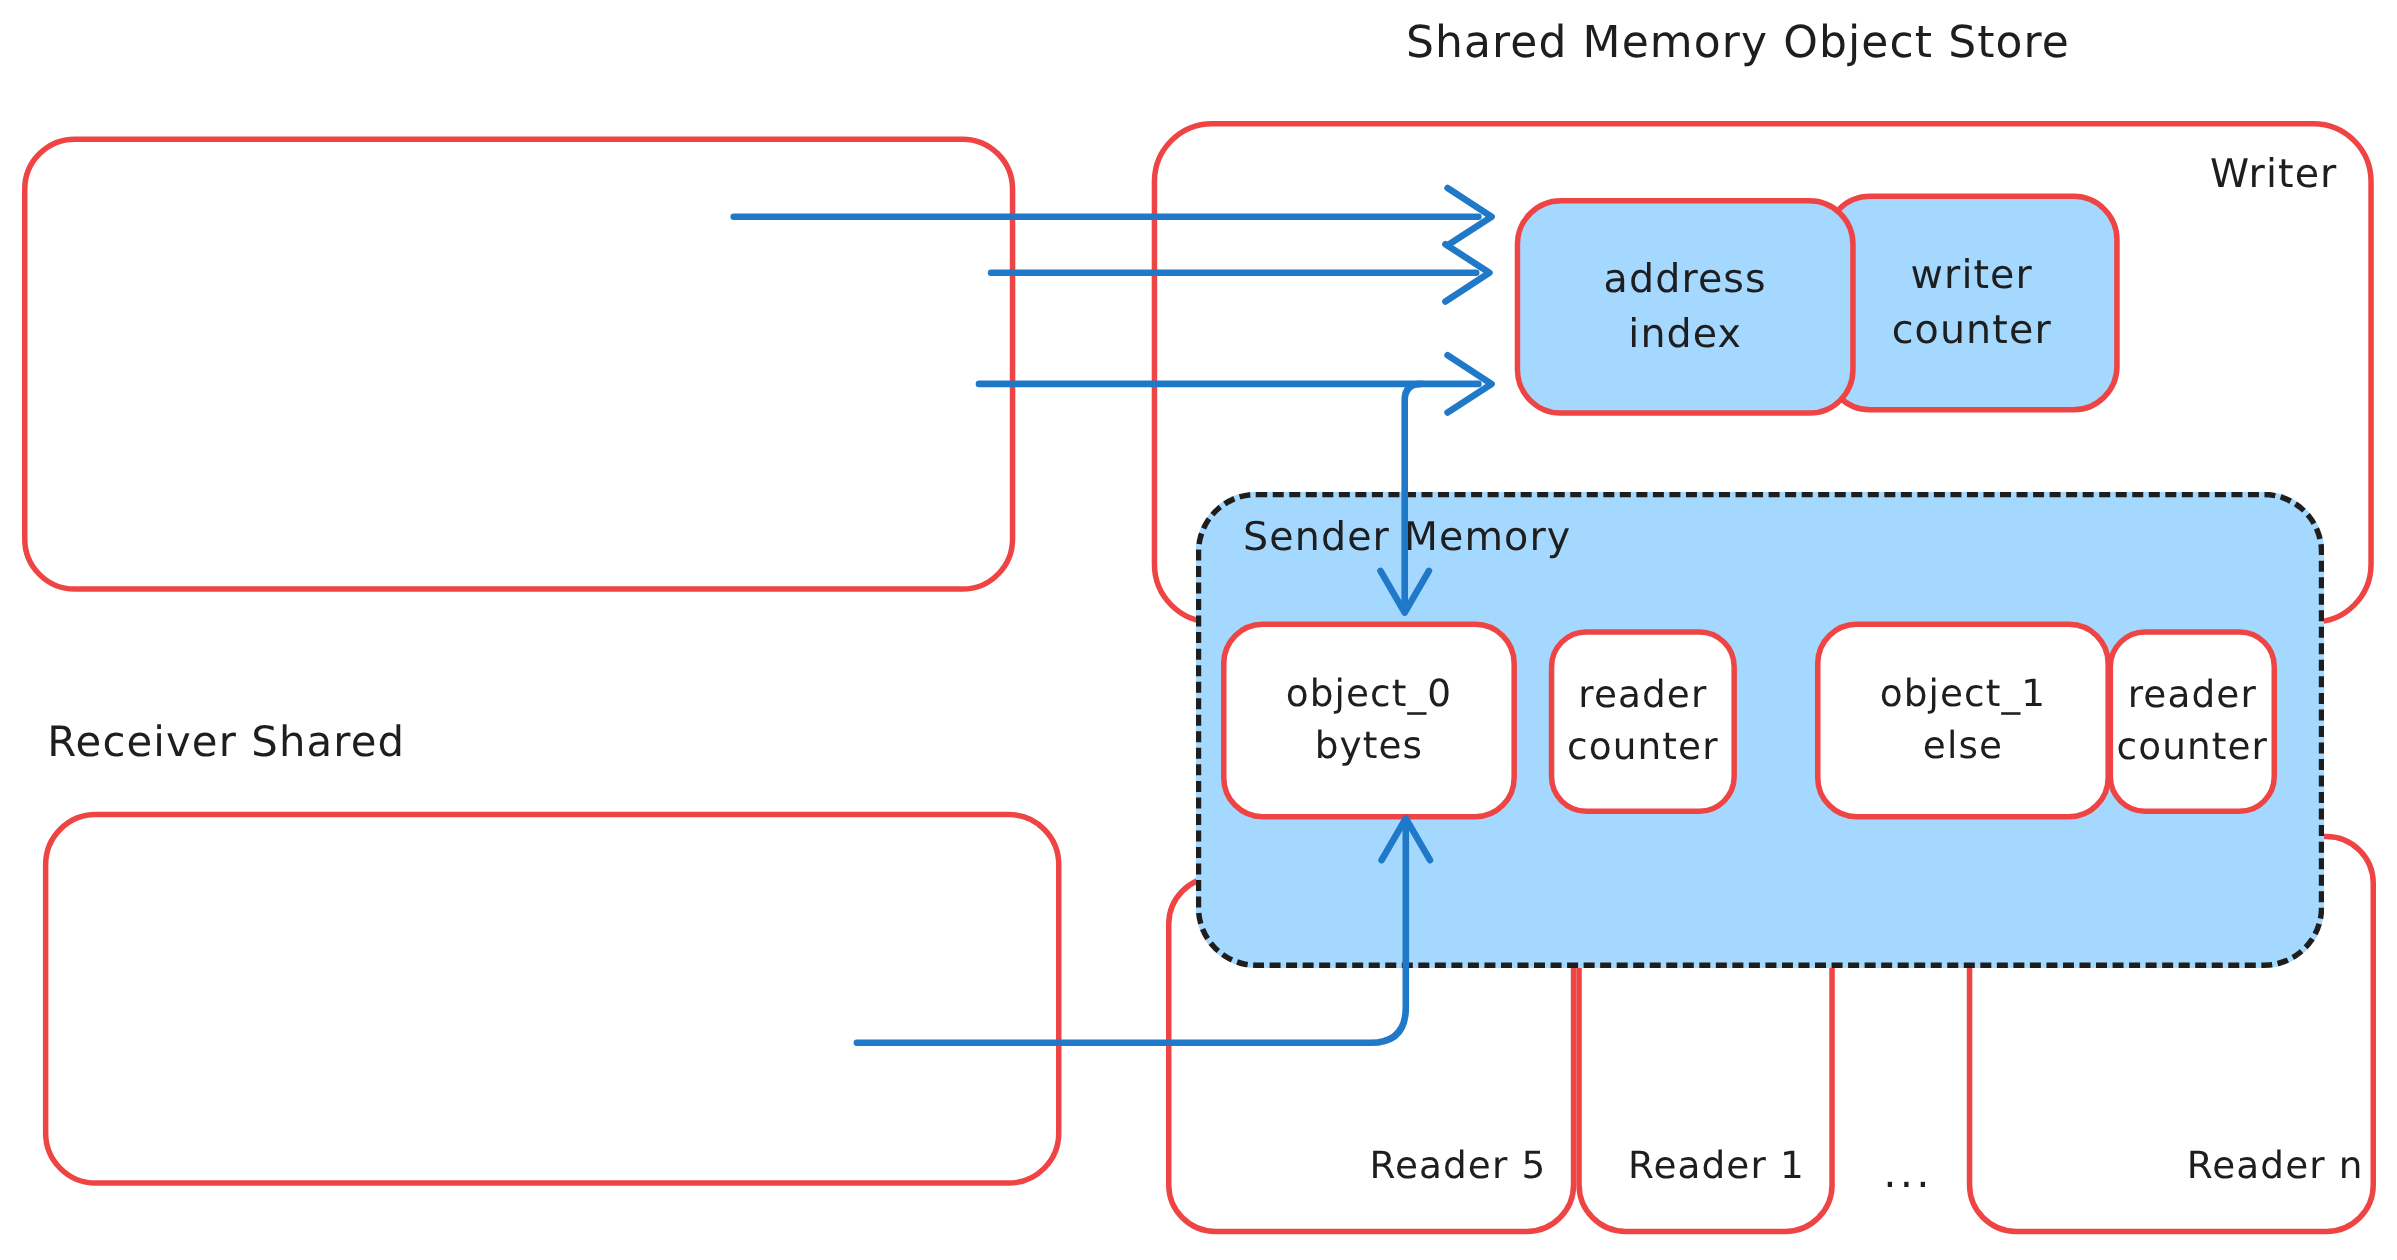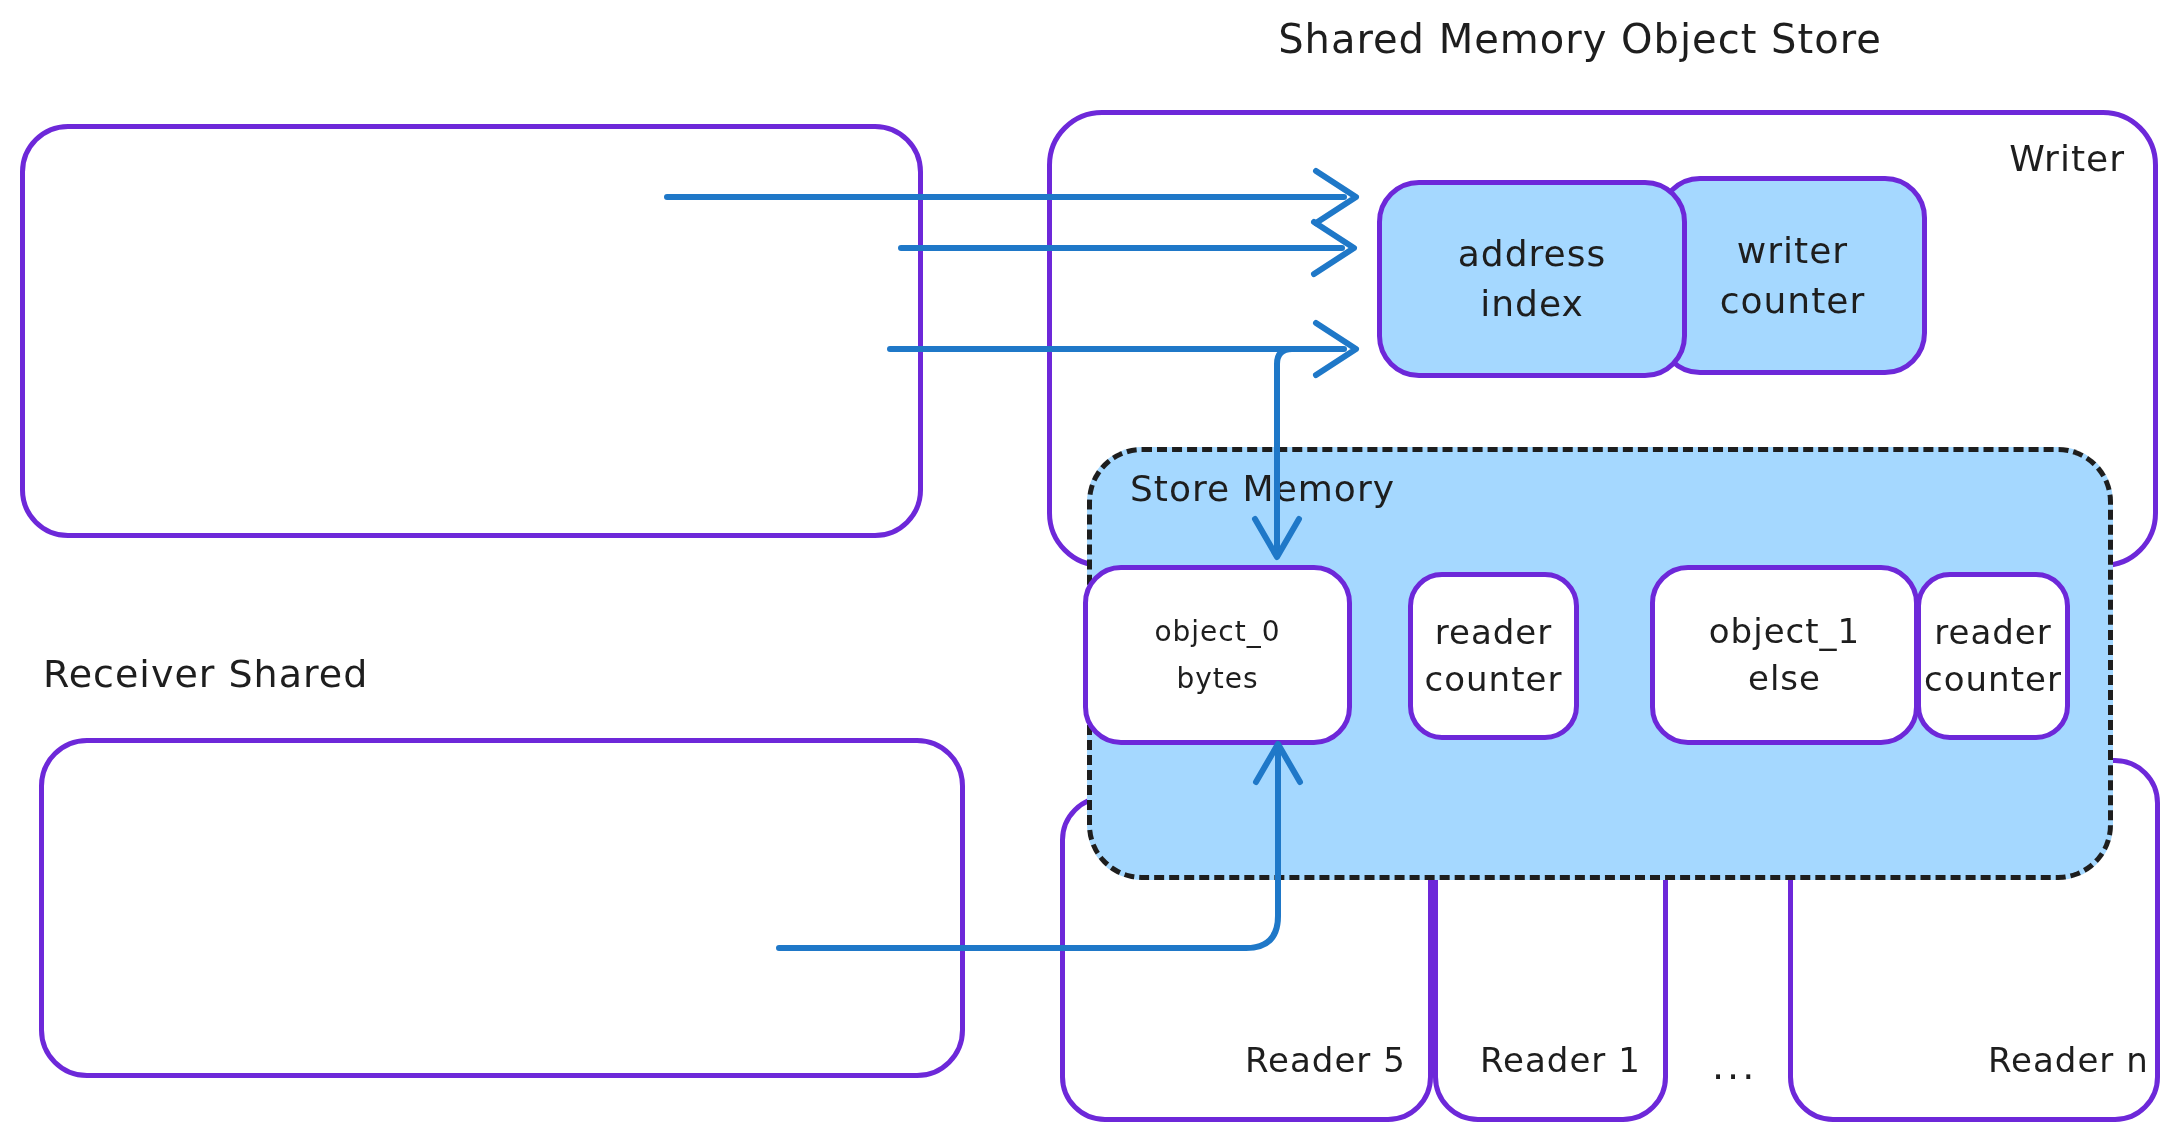--- a/index.html
+++ b/index.html
@@ -6,38 +6,38 @@
   #canvas{
     position:relative;width:2179px;height:1145px;background:#ffffff;overflow:hidden;
     font-family:"DejaVu Sans",sans-serif;color:#1e1e1e;
   }
   .hand{letter-spacing:1px;}
   .code{
     font-family:"DejaVu Sans Mono",monospace;font-size:37px;line-height:49px;
     white-space:pre;color:#1e1e1e;position:absolute;
   }
   .label{position:absolute;font-size:38px;color:#1e1e1e;}
-  .box{position:absolute;border:5px solid #6d28d9;background:#ffffff;box-sizing:border-box;}
+  .box{position:absolute;border:5px solid #ef4444;background:#ffffff;box-sizing:border-box;}
   .bluebox{background:#a5d8ff;}
   .centered{display:flex;align-items:center;justify-content:center;text-align:center;white-space:pre;}
   #sender-box{left:20px;top:124px;width:903px;height:414px;border-radius:48px;z-index:1;}
   #sender-code{left:64px;top:169px;z-index:2;}
   #receiver-box{left:39px;top:738px;width:926px;height:340px;border-radius:48px;z-index:1;}
   #receiver-code{left:92px;top:815px;line-height:47px;z-index:2;}
   #sender-title{left:36px;top:34px;}
   #receiver-title{left:43px;top:652px;}
   #store-title{left:1240px;top:16px;width:680px;text-align:center;font-size:40px;}
   #writer-box{left:1047px;top:110px;width:1111px;height:458px;border-radius:55px;z-index:1;}
   #writer-label{left:1945px;top:138px;width:180px;text-align:right;font-size:36px;z-index:2;}
   #addr-box{left:1377px;top:180px;width:310px;height:198px;border-radius:42px;z-index:4;font-size:36px;line-height:50px;}
   #wcounter-box{left:1658px;top:176px;width:269px;height:199px;border-radius:42px;z-index:3;font-size:36px;line-height:50px;}
   #shared-box{left:1087px;top:447px;width:1026px;height:433px;border:5px dashed #1e1e1e;
     border-radius:55px;background:#a5d8ff;position:absolute;box-sizing:border-box;z-index:2;}
   #shared-label{left:1130px;top:468px;font-size:36px;z-index:3;}
-  #obj0-box{left:1083px;top:565px;width:269px;height:180px;border-radius:38px;z-index:4;font-size:28px;line-height:47px;}
+  #obj0-box{left:1110px;top:565px;width:269px;height:180px;border-radius:38px;z-index:4;font-size:34px;line-height:47px;}
   #rc0-box{left:1408px;top:572px;width:171px;height:168px;border-radius:34px;z-index:3;font-size:34px;line-height:47px;}
   #obj1-box{left:1650px;top:565px;width:269px;height:180px;border-radius:38px;z-index:4;font-size:34px;line-height:47px;}
   #rc1-box{left:1916px;top:572px;width:154px;height:168px;border-radius:34px;z-index:3;font-size:34px;line-height:47px;}
   #reader0-box{left:1060px;top:795px;width:373px;height:327px;border-radius:45px;z-index:1;}
   #reader1-box{left:1433px;top:795px;width:235px;height:327px;border-radius:45px;z-index:1;}
   #readerN-box{left:1788px;top:758px;width:372px;height:364px;border-radius:45px;z-index:1;}
   .reader-label{position:absolute;font-size:34px;z-index:5;color:#1e1e1e;}
   #reader0-label{left:1245px;top:1040px;}
   #reader1-label{left:1480px;top:1040px;}
   #readers-ellipsis{left:1712px;top:1044px;font-size:38px;letter-spacing:3px;}
@@ -63,21 +63,21 @@
   <div id="addr-box" class="box bluebox centered hand">address
 index</div>
   <div id="wcounter-box" class="box bluebox centered hand">writer
 counter</div>
 
   <div id="reader0-box" class="box"></div>
   <div id="reader1-box" class="box"></div>
   <div id="readerN-box" class="box"></div>
 
   <div id="shared-box"></div>
-  <div id="shared-label" class="label hand">Store Memory</div>
+  <div id="shared-label" class="label hand">Sender Memory</div>
 
   <div id="obj0-box" class="box centered hand">object_0
 bytes</div>
   <div id="rc0-box" class="box centered hand">reader
 counter</div>
   <div id="obj1-box" class="box centered hand">object_1
 else</div>
   <div id="rc1-box" class="box centered hand">reader
 counter</div>
 

